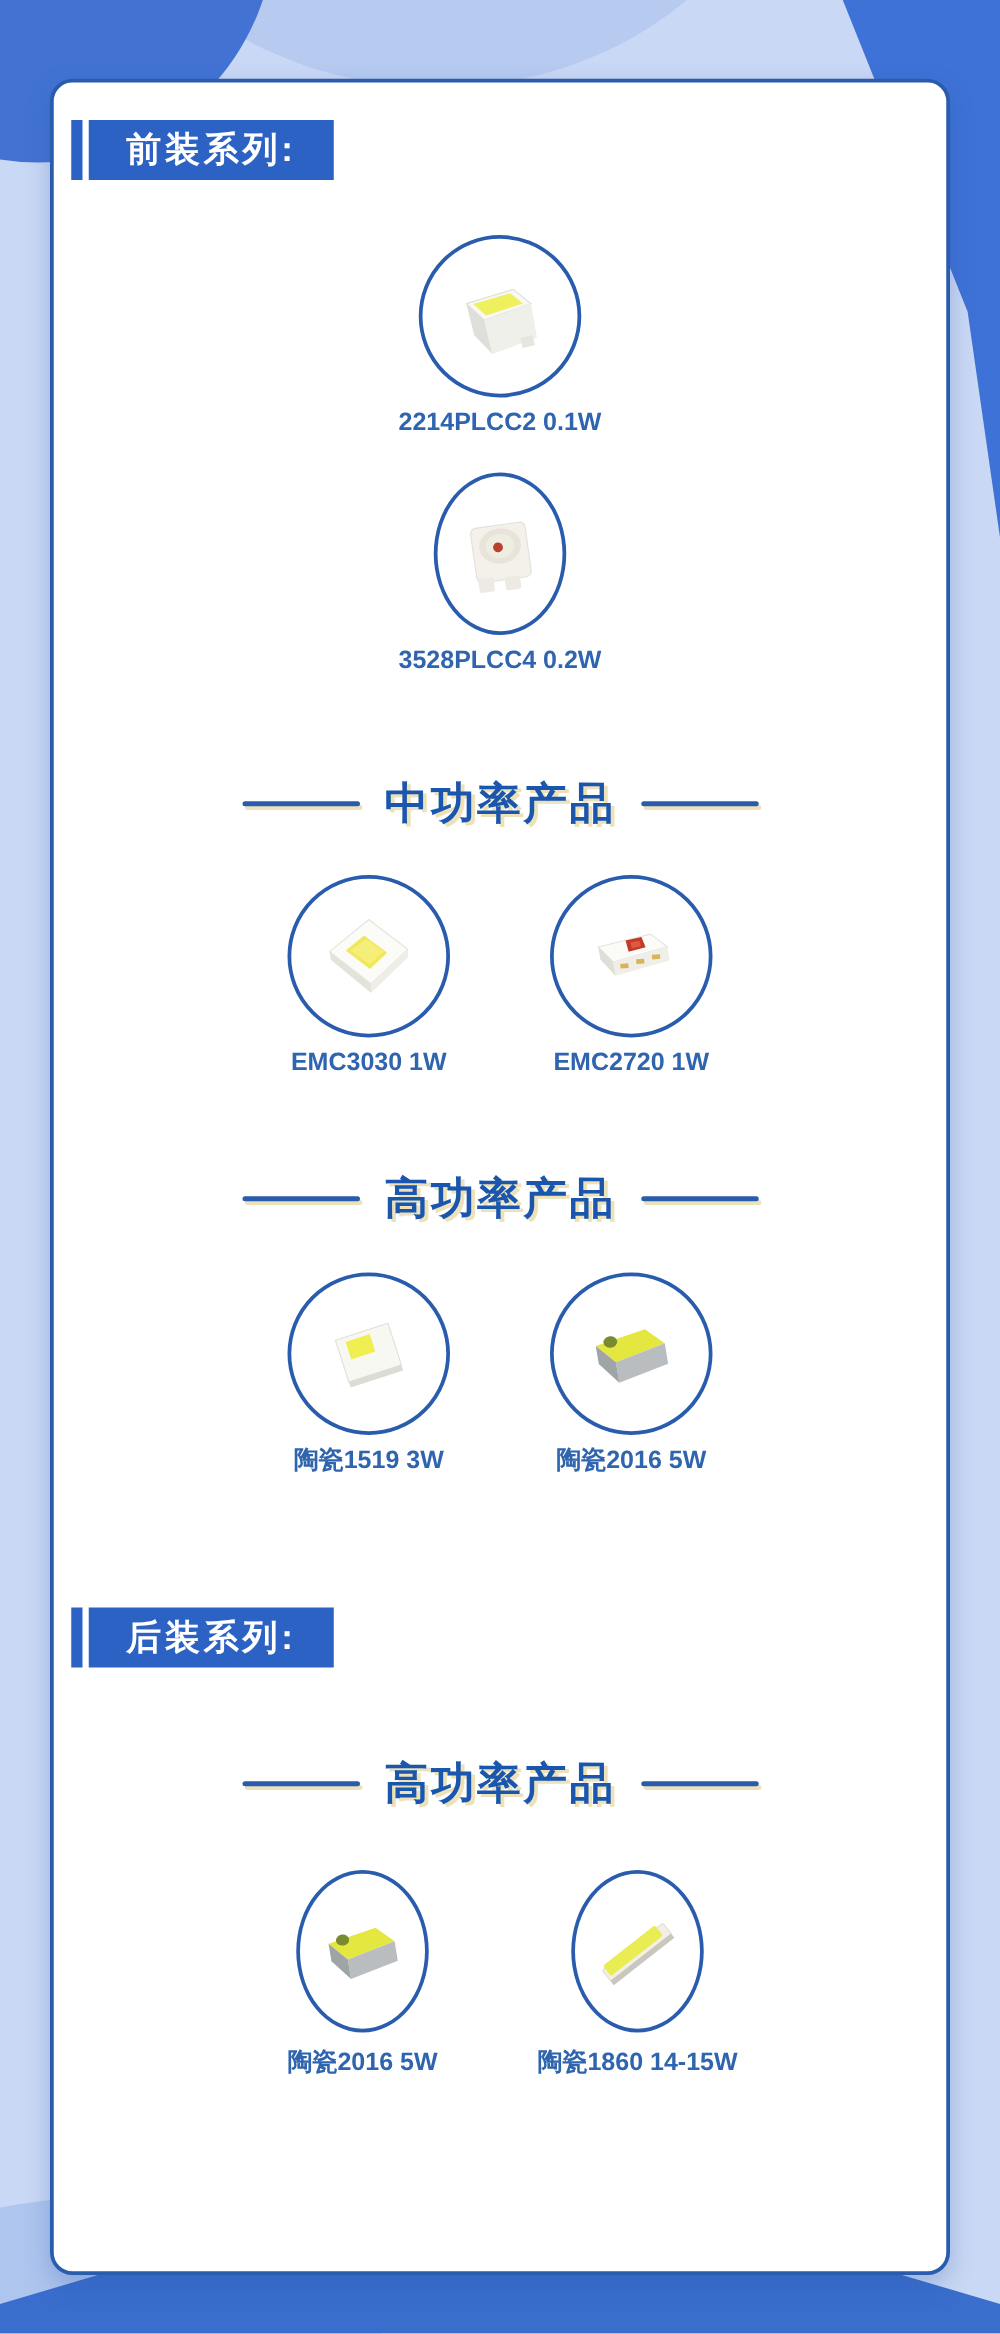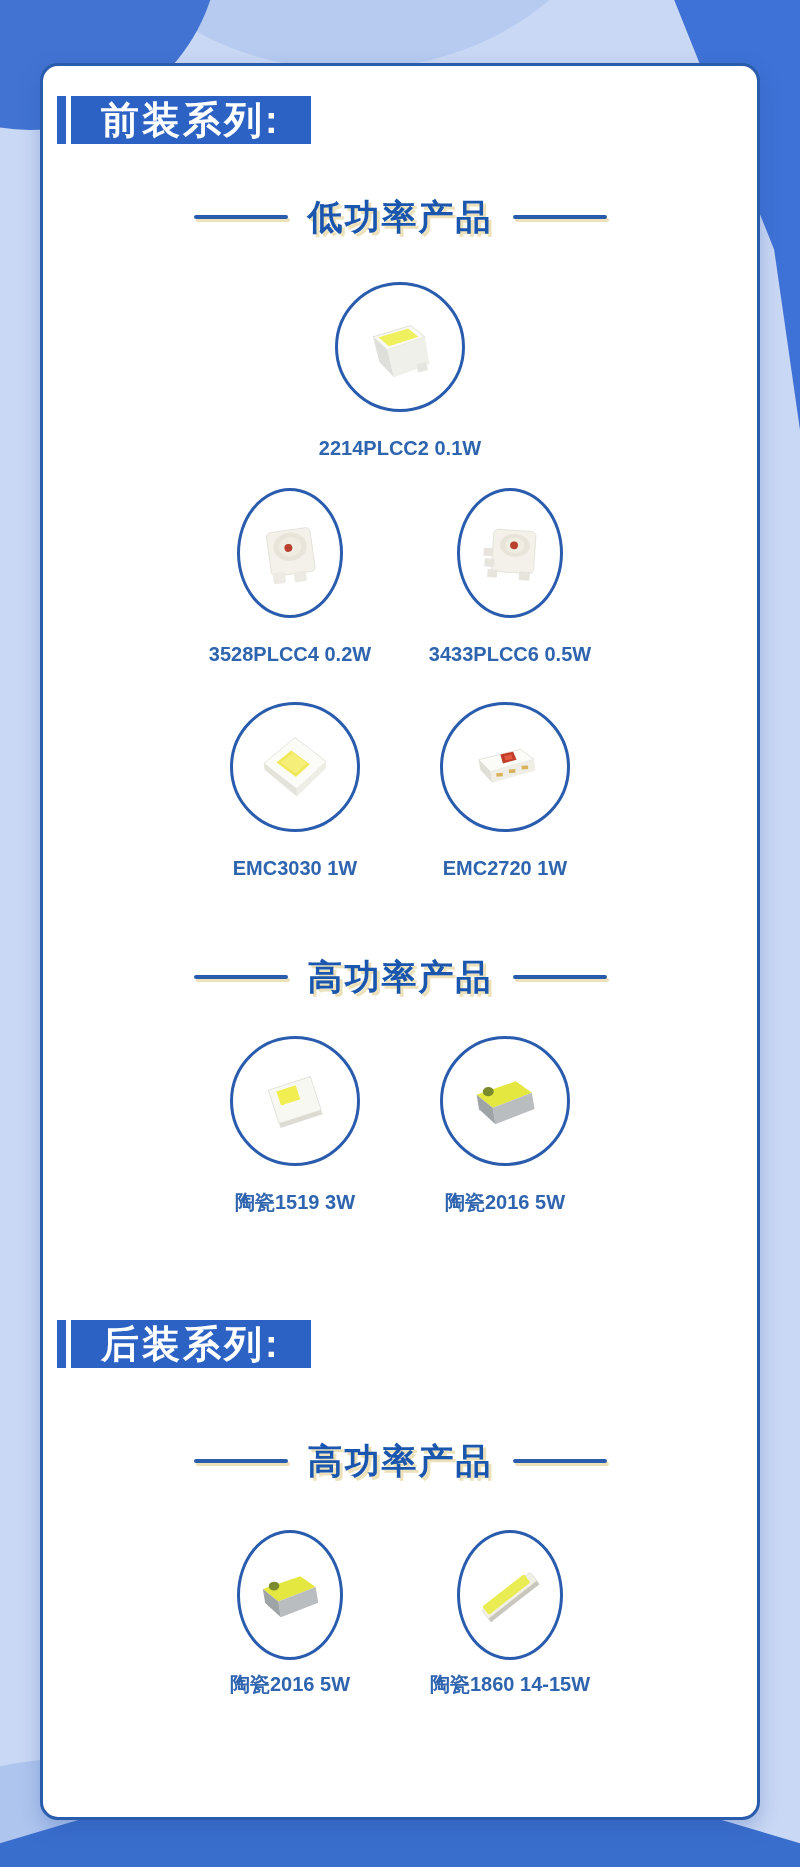--- a/index.html
+++ b/index.html
@@ -52,21 +52,21 @@
 
   
   .badge-row{
     align-self:flex-start;display:flex;align-items:stretch;
     margin-left:14px;height:48px;
   }
   .badge-row.rear{margin-top:106px;}
   .badge-bar{width:9px;background:#2b62c4;margin-right:5px;}
   .badge{
     background:#2b62c4;color:#ffffff;
-    font-size:38px;font-weight:bold;letter-spacing:3px;
+    font-size:28px;font-weight:bold;letter-spacing:3px;
     line-height:48px;padding:0 30px;
   }
 
   
   .title-row{
     display:flex;align-items:center;justify-content:center;gap:20px;
     margin-top:52px;
   }
   .title-row.mid{margin-top:82px;}
   .title-row.high{margin-top:76px;}
@@ -94,21 +94,21 @@
   }
   .row-3up .product{width:210px;text-align:center;}
   .photo-ring{
     width:130px;height:130px;border:3px solid #2a5cae;border-radius:50%;
     box-sizing:border-box;background:#ffffff;
     display:flex;align-items:center;justify-content:center;overflow:hidden;
   }
   .photo-ring.oval{width:106px;}
   .photo-ring svg{display:block;}
   .product-label{
-    margin-top:24px;color:#2f64ae;font-size:20px;font-weight:600;
+    margin-top:8px;color:#2f64ae;font-size:20px;font-weight:600;
     white-space:nowrap;line-height:24px;
   }
   .row-products.rear .product-label{margin-top:12px;}
 </style>
 </head>
 <body>
 
 <div class="canvas">
 
   <div class="deco deco-top-arc"></div>
@@ -118,25 +118,20 @@
   <div class="deco deco-bottom-hill"></div>
   <div class="deco deco-bottom-trap"></div>
 
   <div class="card">
 
     <div class="badge-row">
       <div class="badge-bar"></div>
       <div class="badge">前装系列:</div>
     </div>
 
-    <div class="title-row">
-      <div class="title-dash"></div>
-      <div class="section-title">低功率产品</div>
-      <div class="title-dash"></div>
-    </div>
 
     <div class="row-products first">
       <div class="product">
         <div class="photo-ring">
           <svg viewBox="0 0 100 100" width="92" height="92">
             <g transform="rotate(-6 50 50)">
               <polygon points="22,36 64,28 78,42 36,52" fill="#f8f8f4" stroke="#e0e0d8" stroke-width="1"></polygon>
               <polygon points="28,37 61,31 71,41 38,48" fill="#eff05e"></polygon>
               <polygon points="36,52 78,42 80,72 40,82" fill="#f0f0ea"></polygon>
               <polygon points="22,36 36,52 40,82 26,64" fill="#dededa"></polygon>
@@ -157,39 +152,27 @@
               <ellipse cx="51" cy="43" rx="19" ry="16" fill="#e9e4da"></ellipse>
               <ellipse cx="51" cy="43" rx="13" ry="11" fill="#efece2"></ellipse>
               <circle cx="49" cy="44" r="4.5" fill="#b8402c"></circle>
               <rect x="27" y="70" width="14" height="13" rx="2" fill="#eceae2"></rect>
               <rect x="51" y="72" width="14" height="12" rx="2" fill="#eceae2"></rect>
             </g>
           </svg>
         </div>
         <div class="product-label">3528PLCC4 0.2W</div>
       </div>
-      <div class="product">
-        <div class="photo-ring oval">
-          <svg viewBox="0 0 100 100" width="88" height="88">
-            <g transform="rotate(4 50 50)">
-              <rect x="30" y="24" width="48" height="48" rx="5" fill="#f3f1ea" stroke="#e2e0d8" stroke-width="1"></rect>
-              <ellipse cx="55" cy="41" rx="17" ry="13" fill="#e9e4da"></ellipse>
-              <ellipse cx="55" cy="41" rx="11" ry="9" fill="#efece2"></ellipse>
-              <circle cx="54" cy="41" r="4.5" fill="#b8402c"></circle>
-              <rect x="20" y="46" width="11" height="9" fill="#e6e4dc"></rect>
-              <rect x="22" y="58" width="11" height="9" fill="#e6e4dc"></rect>
-              <rect x="26" y="70" width="11" height="9" fill="#e6e4dc"></rect>
-              <rect x="62" y="70" width="12" height="10" fill="#e6e4dc"></rect>
-            </g>
-          </svg>
-        </div>
-        <div class="product-label">3433PLCC6 0.5W</div>
-      </div>
-    </div>
-
+    </div>
+
+    <div class="title-row mid">
+      <div class="title-dash"></div>
+      <div class="section-title">中功率产品</div>
+      <div class="title-dash"></div>
+    </div>
 
     <div class="row-products mid">
       <div class="product">
         <div class="photo-ring">
           <svg viewBox="0 0 100 100" width="92" height="92">
             <g>
               <polygon points="50,18 84,44 52,74 16,46" fill="#fbfbf7" stroke="#e4e4dc" stroke-width="1"></polygon>
               <polygon points="16,46 52,74 52,82 17,53" fill="#e3e3db"></polygon>
               <polygon points="52,74 84,44 84,51 52,82" fill="#eeeee6"></polygon>
               <polygon points="46,32 66,47 51,61 30,45" fill="#f0e75a"></polygon>

